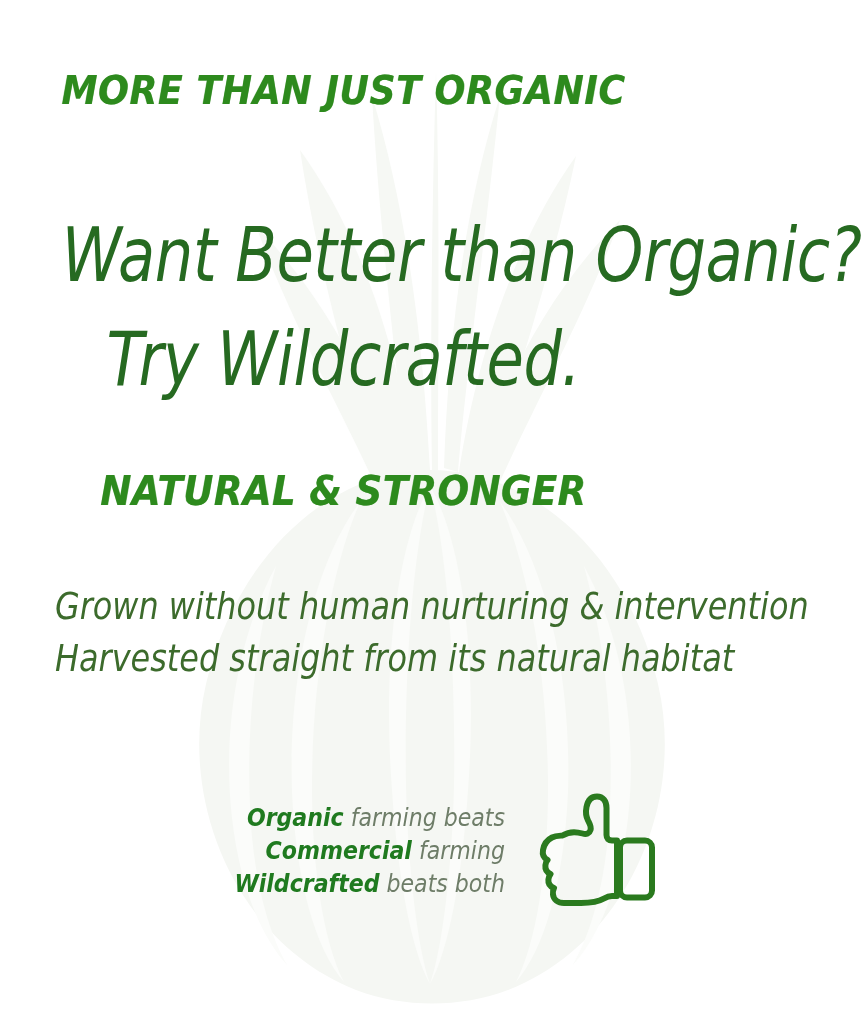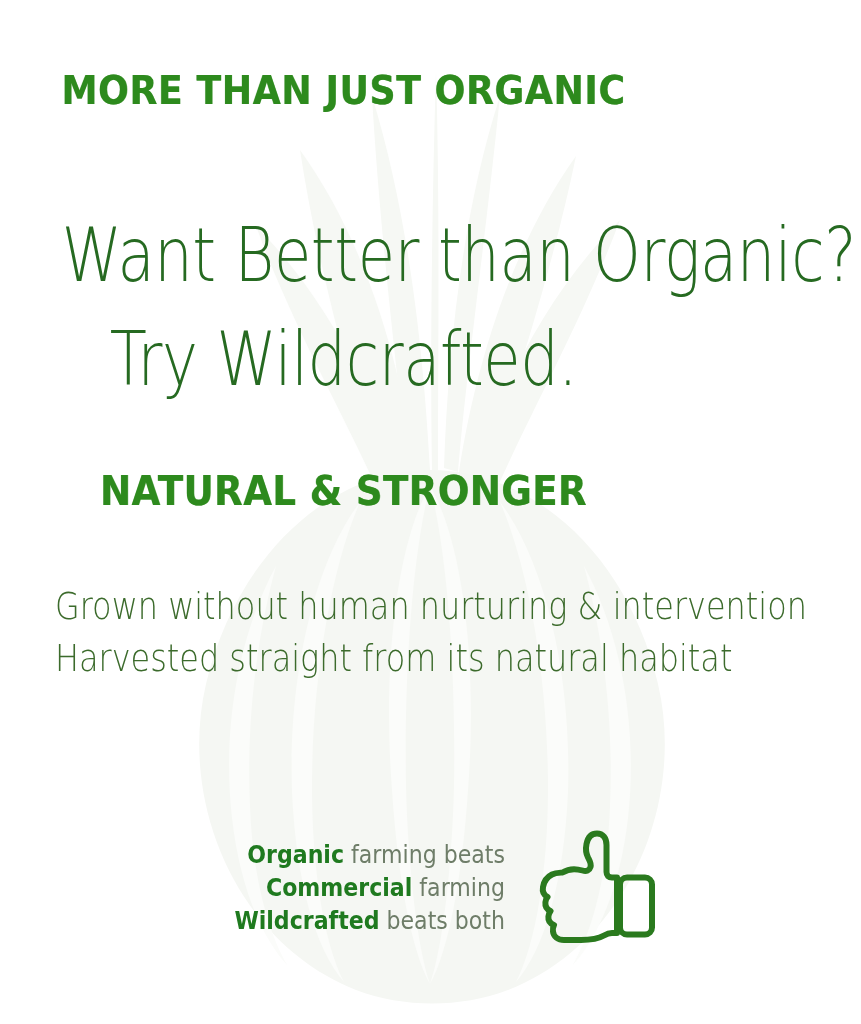--- a/index.html
+++ b/index.html
@@ -30,20 +30,21 @@
     pointer-events: none;
     z-index: 0;
   }
 
   
   #content {
     position: relative;
     z-index: 2;
     width: 687px;
     height: 1024px;
+    font-style: italic;
   }
 
   .eyebrow-heading {
     position: absolute;
     left: 0;
     right: 0;
     top: 68px;
     text-align: center;
     font-family: "DejaVu Sans", sans-serif;
     font-weight: bold;
@@ -110,21 +111,21 @@
   }
   .body-copy .line {
     display: block;
     white-space: nowrap;
   }
 
   
   #comparison {
     position: absolute;
     left: 0;
-    top: 823px;
+    top: 786px;
     width: 861px;
     height: 130px;
     display: flex;
     flex-direction: row;
     align-items: center;
     justify-content: flex-start;
     padding-left: 190px;
     box-sizing: border-box;
   }
 

